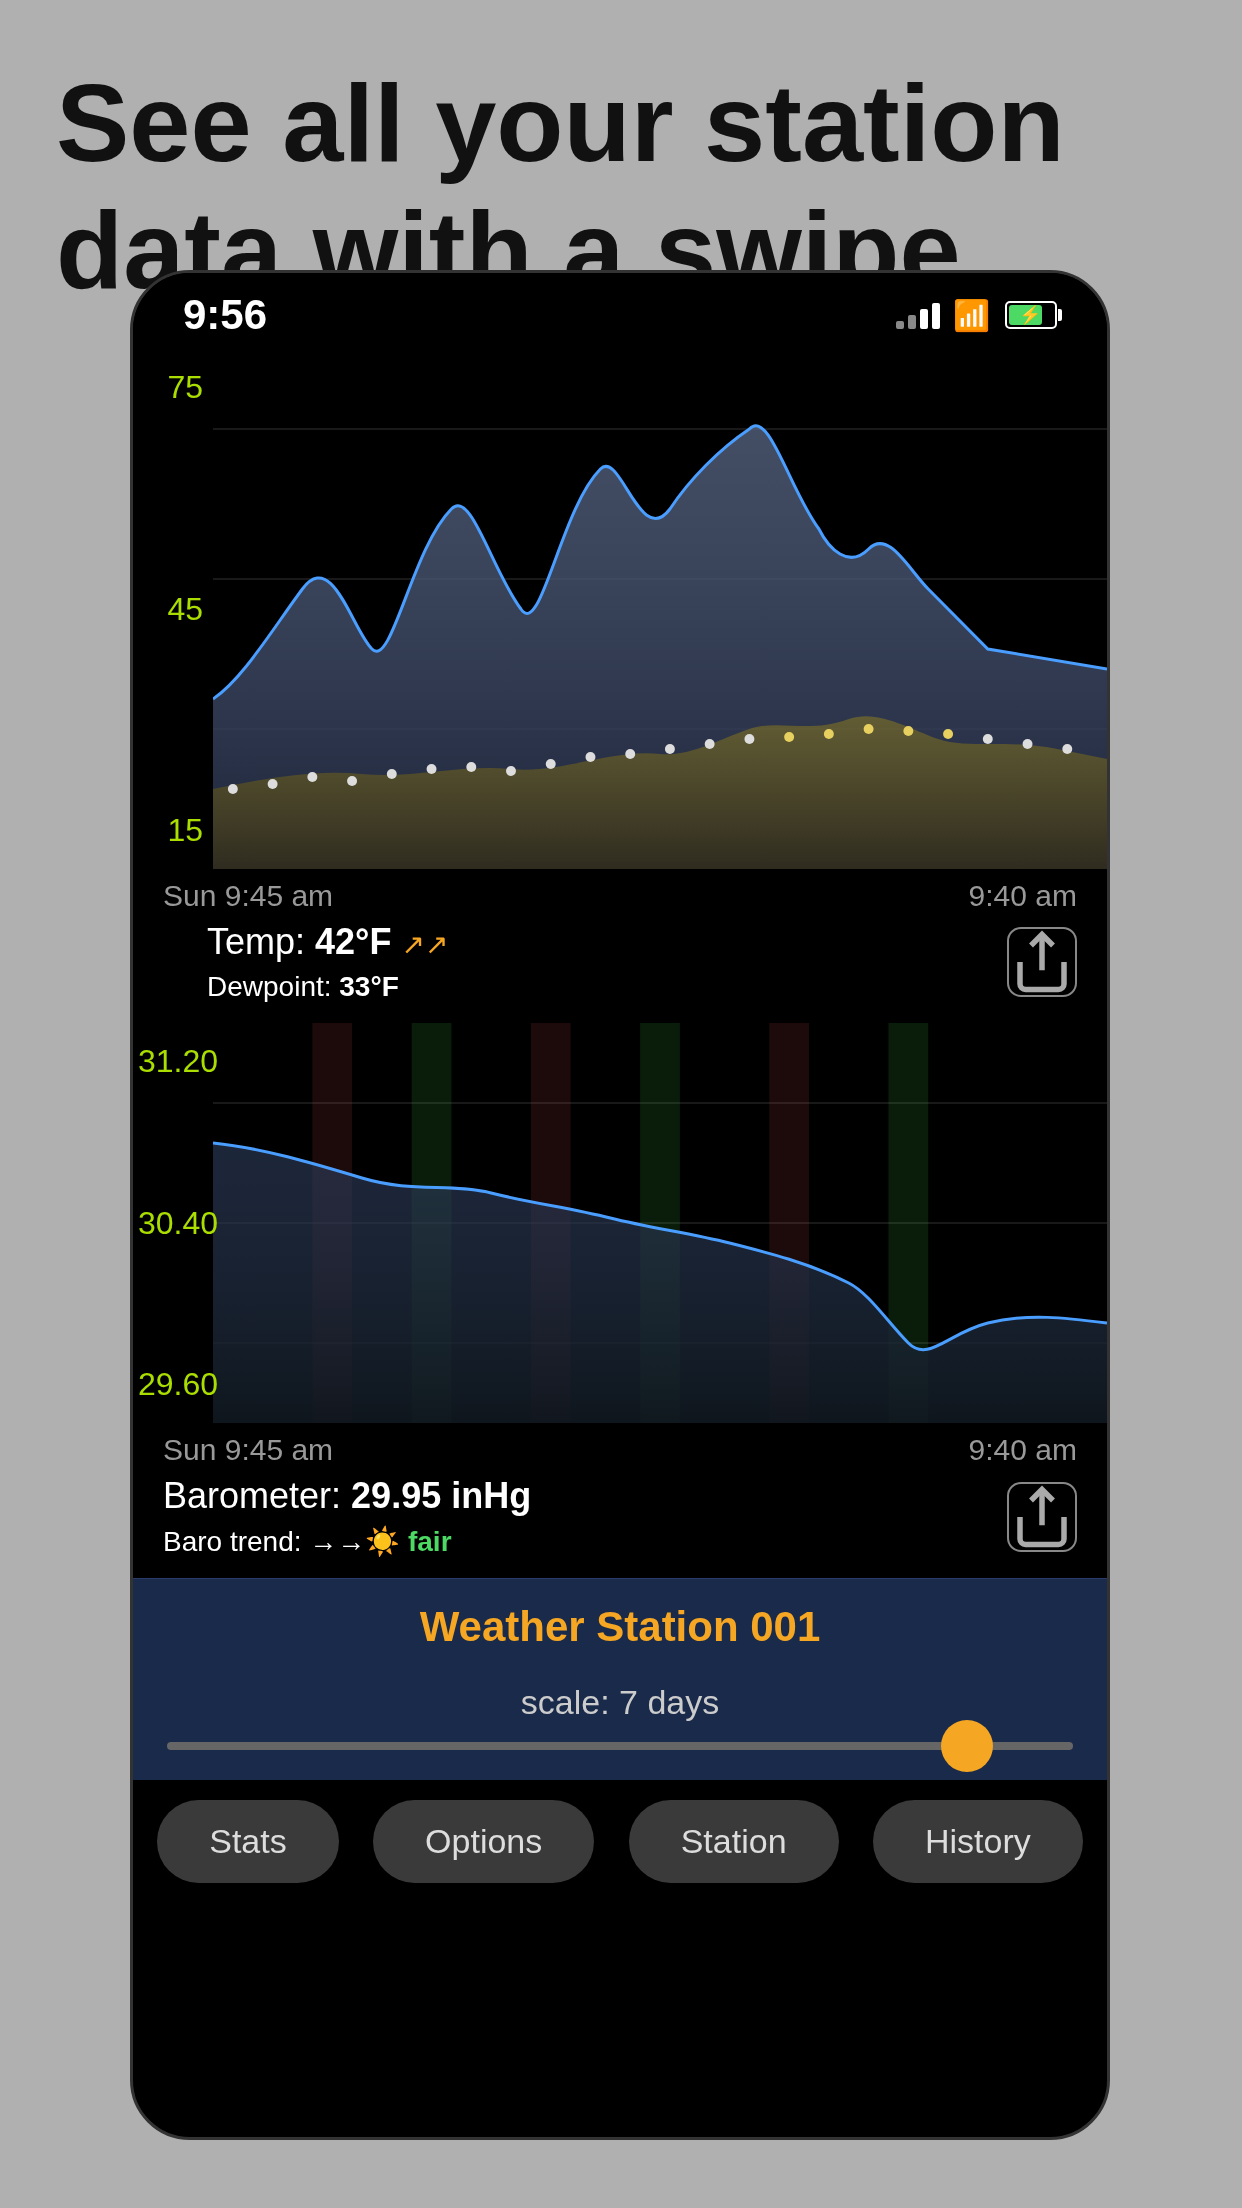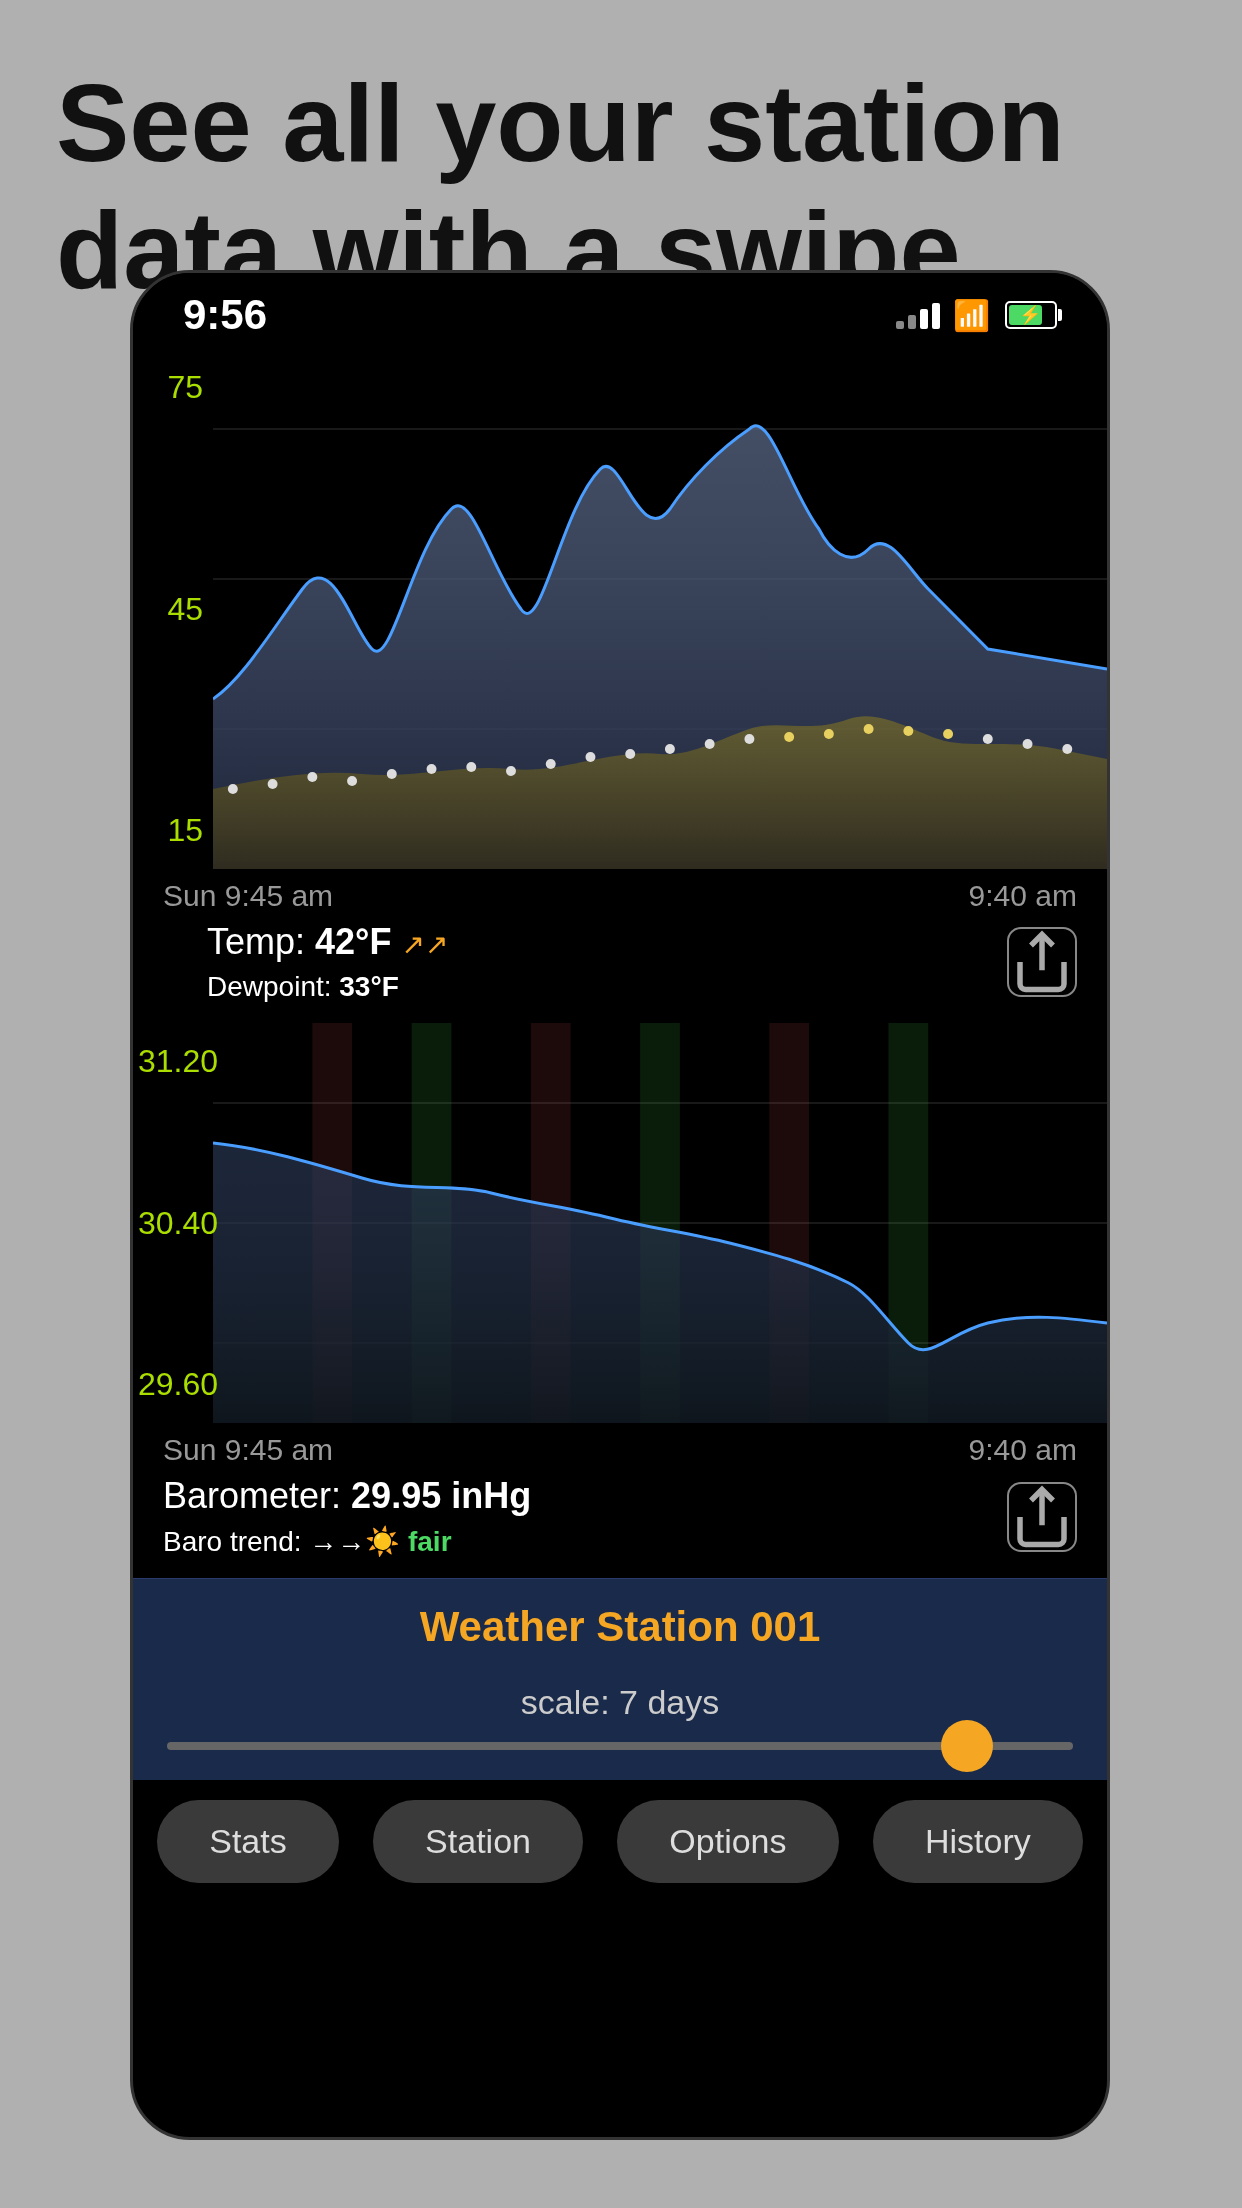--- a/index.html
+++ b/index.html
@@ -410,18 +410,18 @@
     <div class="scale-container">
       <div class="scale-label">scale: 7 days</div>
       <div class="slider-track">
         <div class="slider-thumb"></div>
       </div>
     </div>
   </div>
 
   <div class="tab-bar">
     <div class="tab-item">Stats</div>
+    <div class="tab-item">Options</div>
     <div class="tab-item">Station</div>
-    <div class="tab-item">Options</div>
     <div class="tab-item">History</div>
   </div>
 
 </div>
 
 </body></html>

